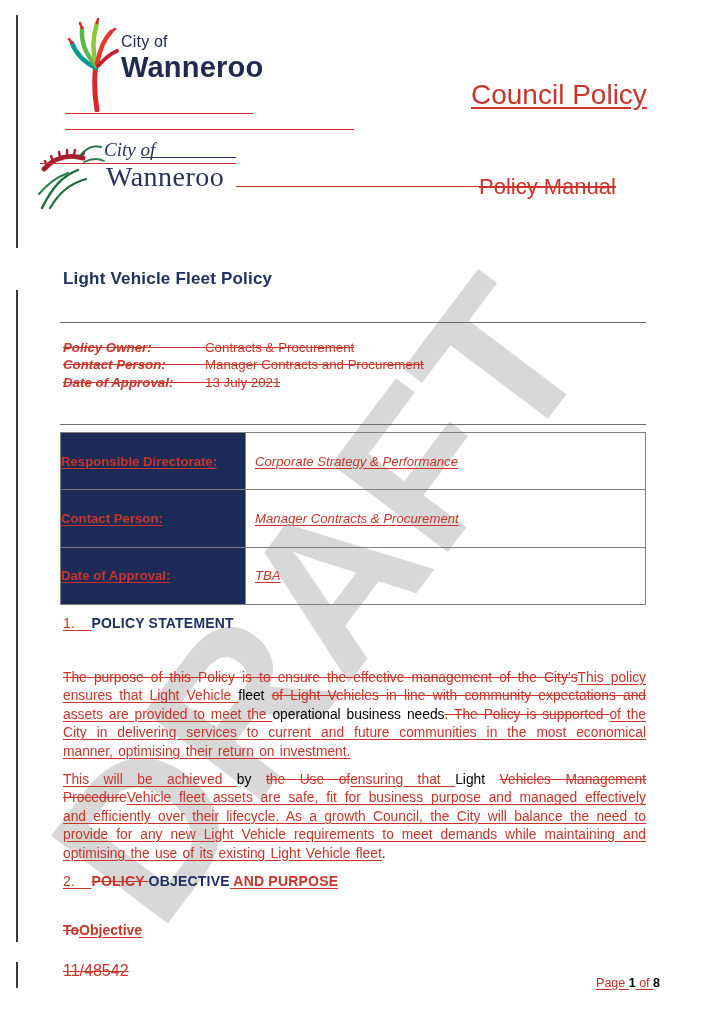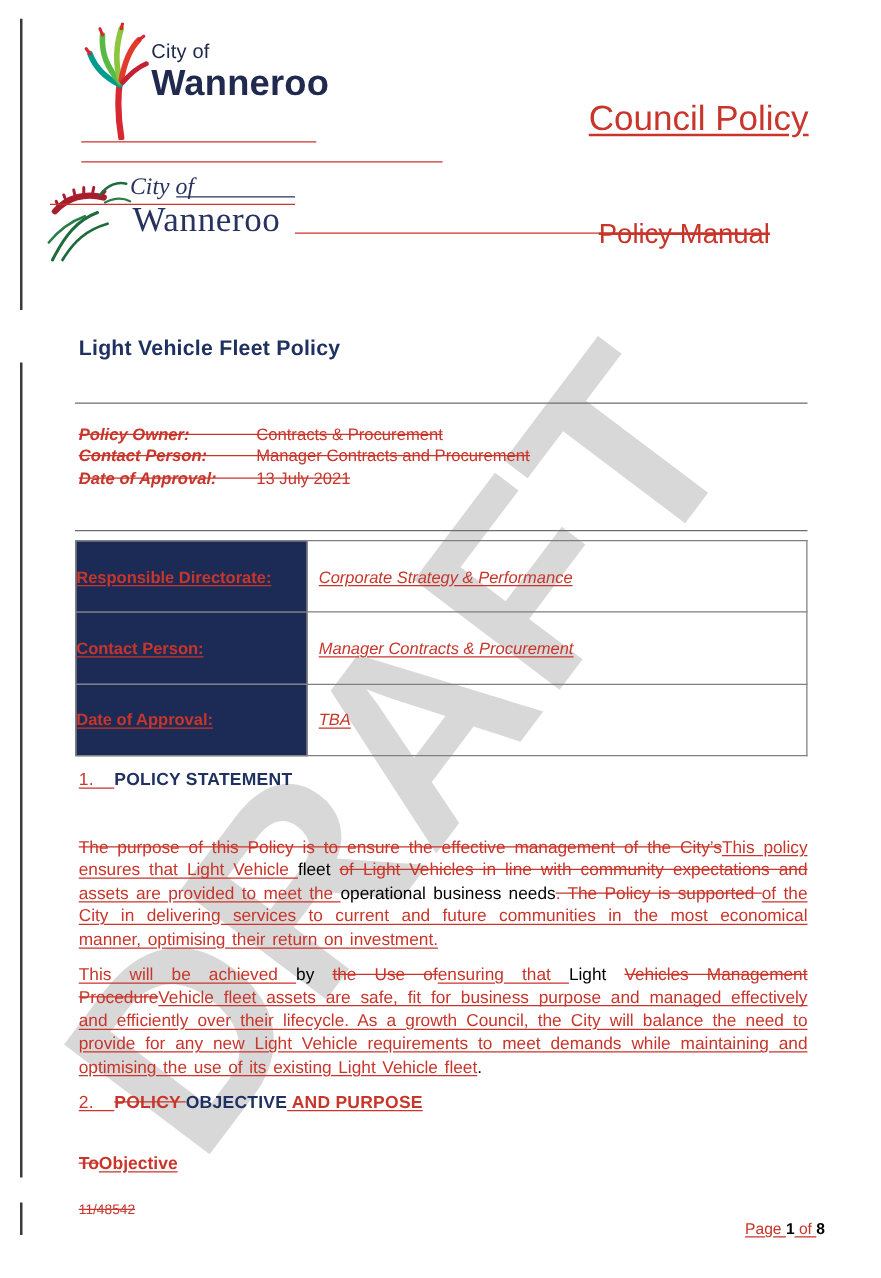--- a/index.html
+++ b/index.html
@@ -98,21 +98,21 @@
   #sec-h2{top:873px;}
   .body-par{
     position:absolute;left:63px;width:583px;
     font-size:13.8px;line-height:18.4px;word-spacing:1.5px;
     text-align:justify;
   }
   #par-1{top:669px;}
   #par-2{top:771px;}
   .sub-h{position:absolute;left:63px;top:922px;font-size:14px;}
   
-  .footer-doc{position:absolute;left:63px;top:962px;font-size:11px;color:var(--red);text-decoration:line-through;}
+  .footer-doc{position:absolute;left:63px;top:962px;font-size:16px;color:var(--red);text-decoration:line-through;}
   .footer-page{position:absolute;right:45px;top:976px;font-size:12.5px;}
 </style>
 </head>
 <body>
 
 <div class="page">
 
   <div class="watermark">DRAFT</div>
 
   <div class="layer">

